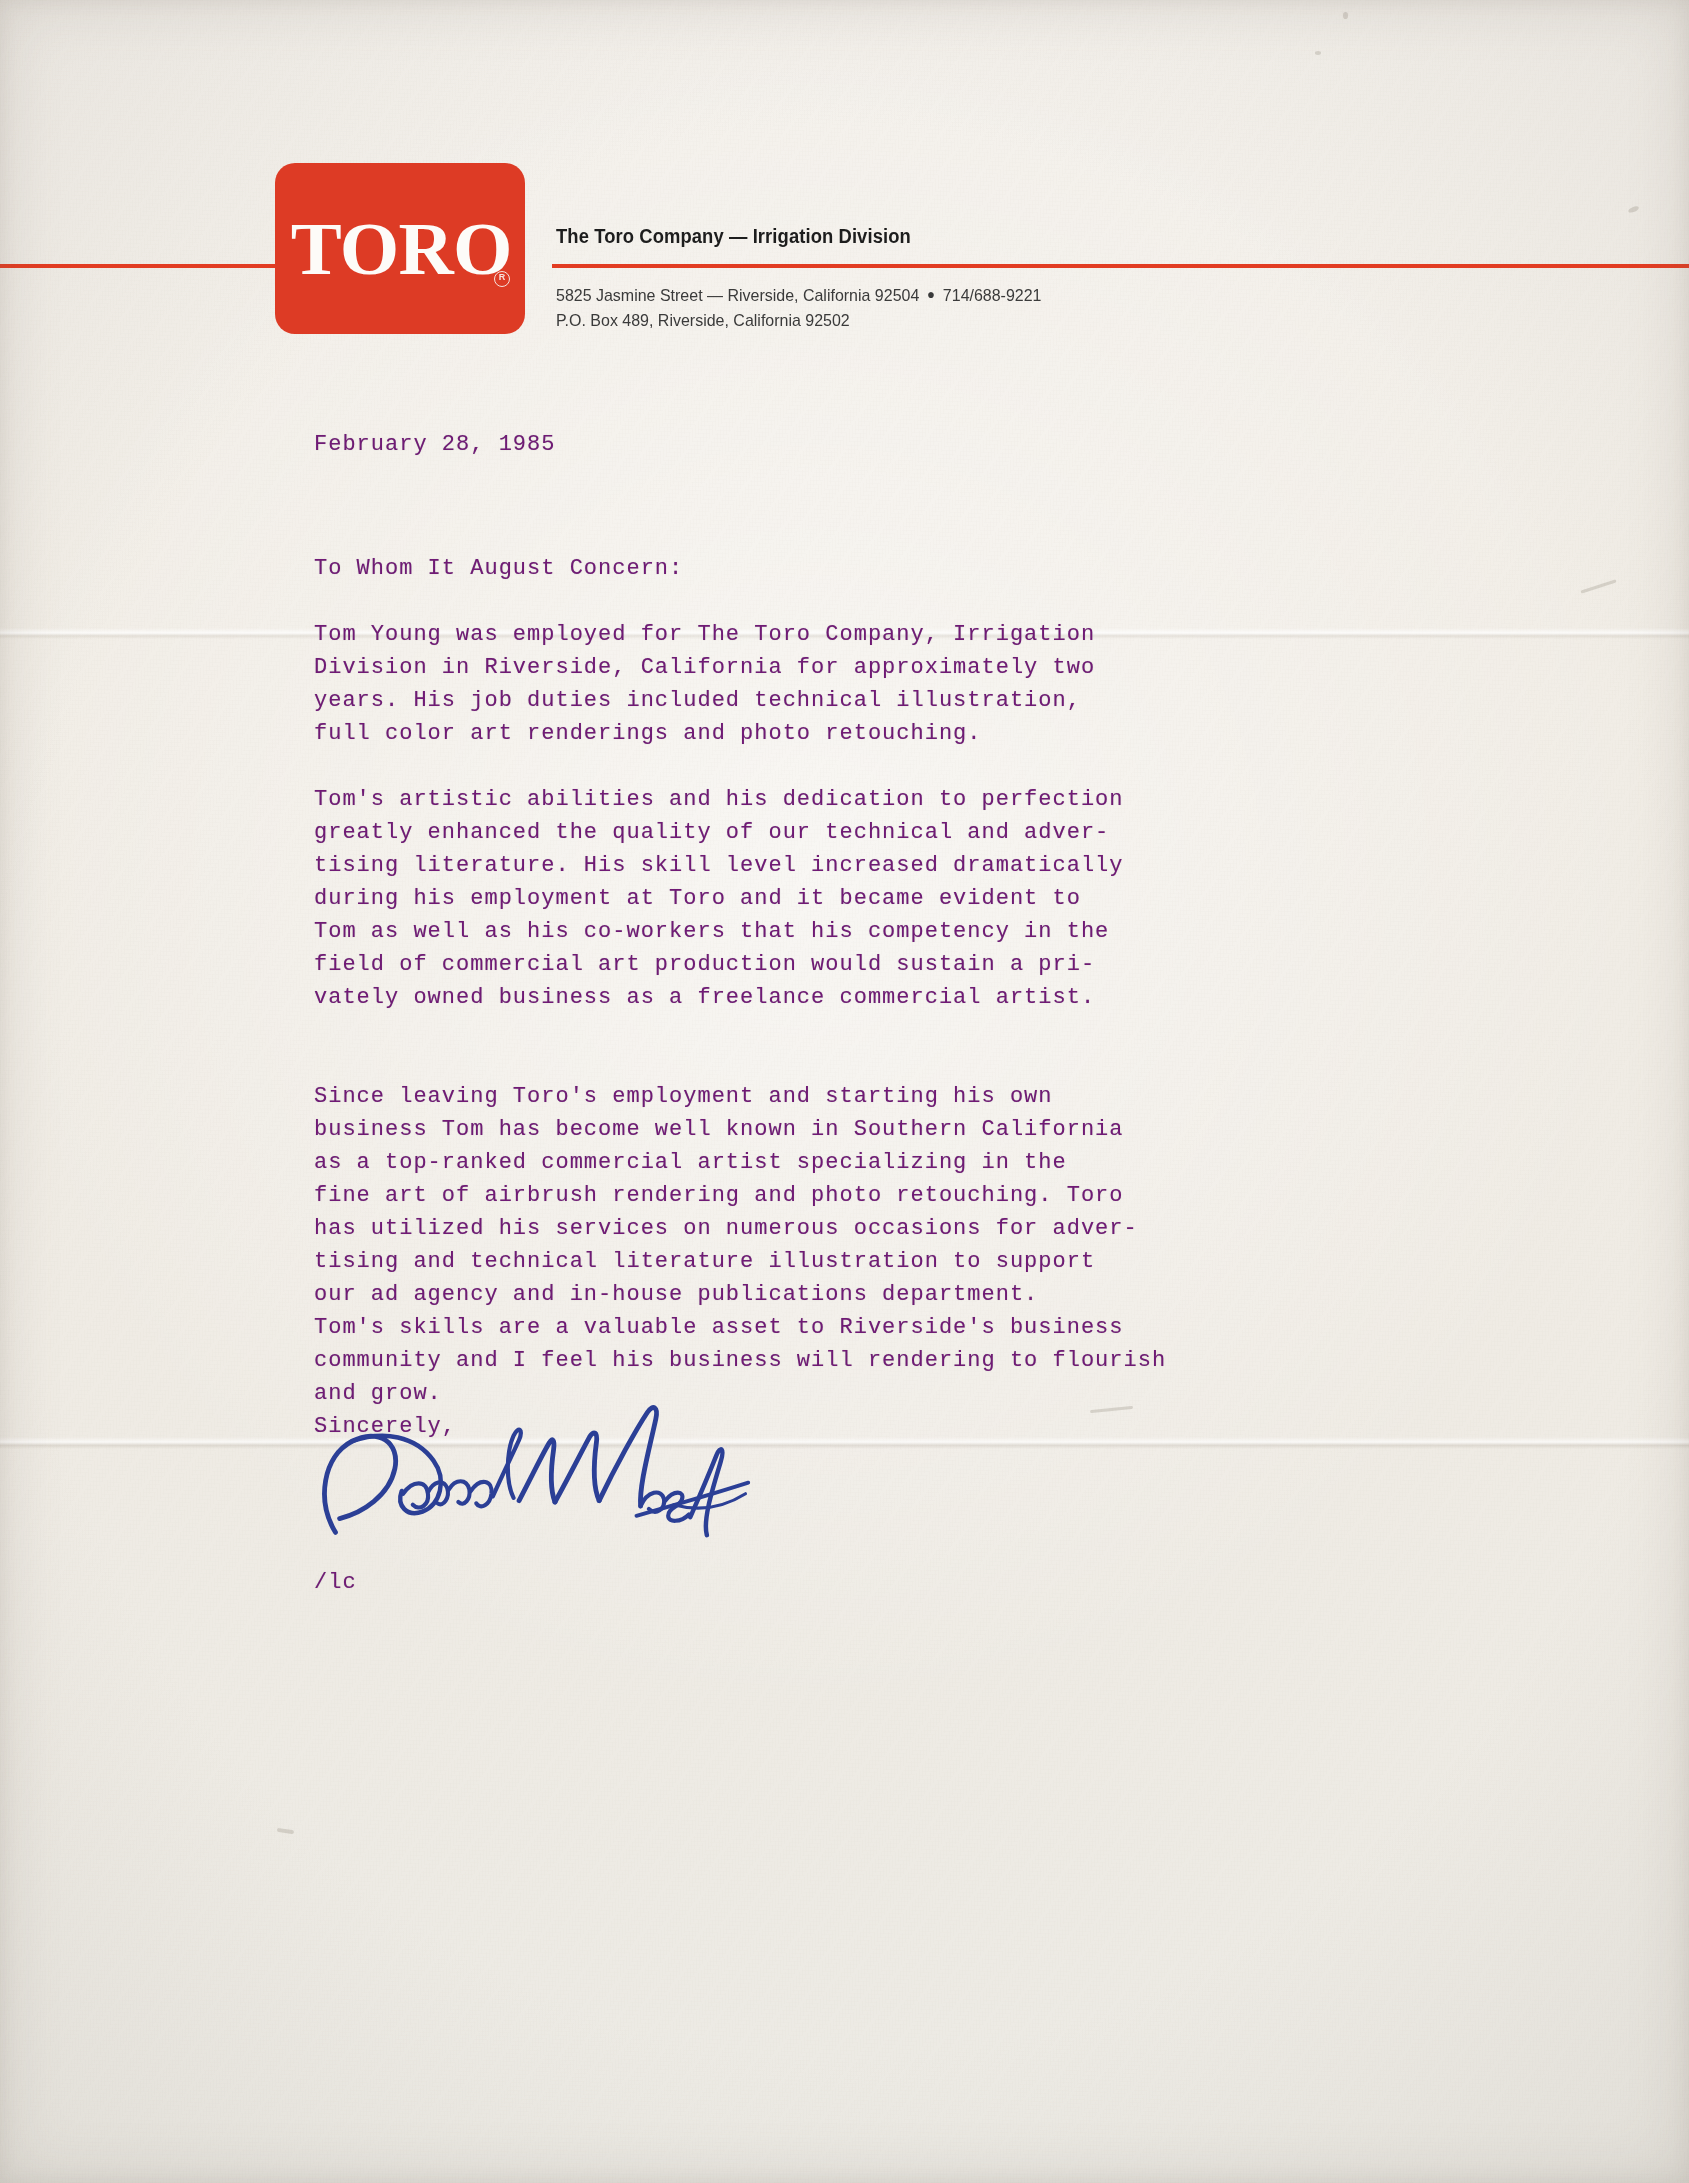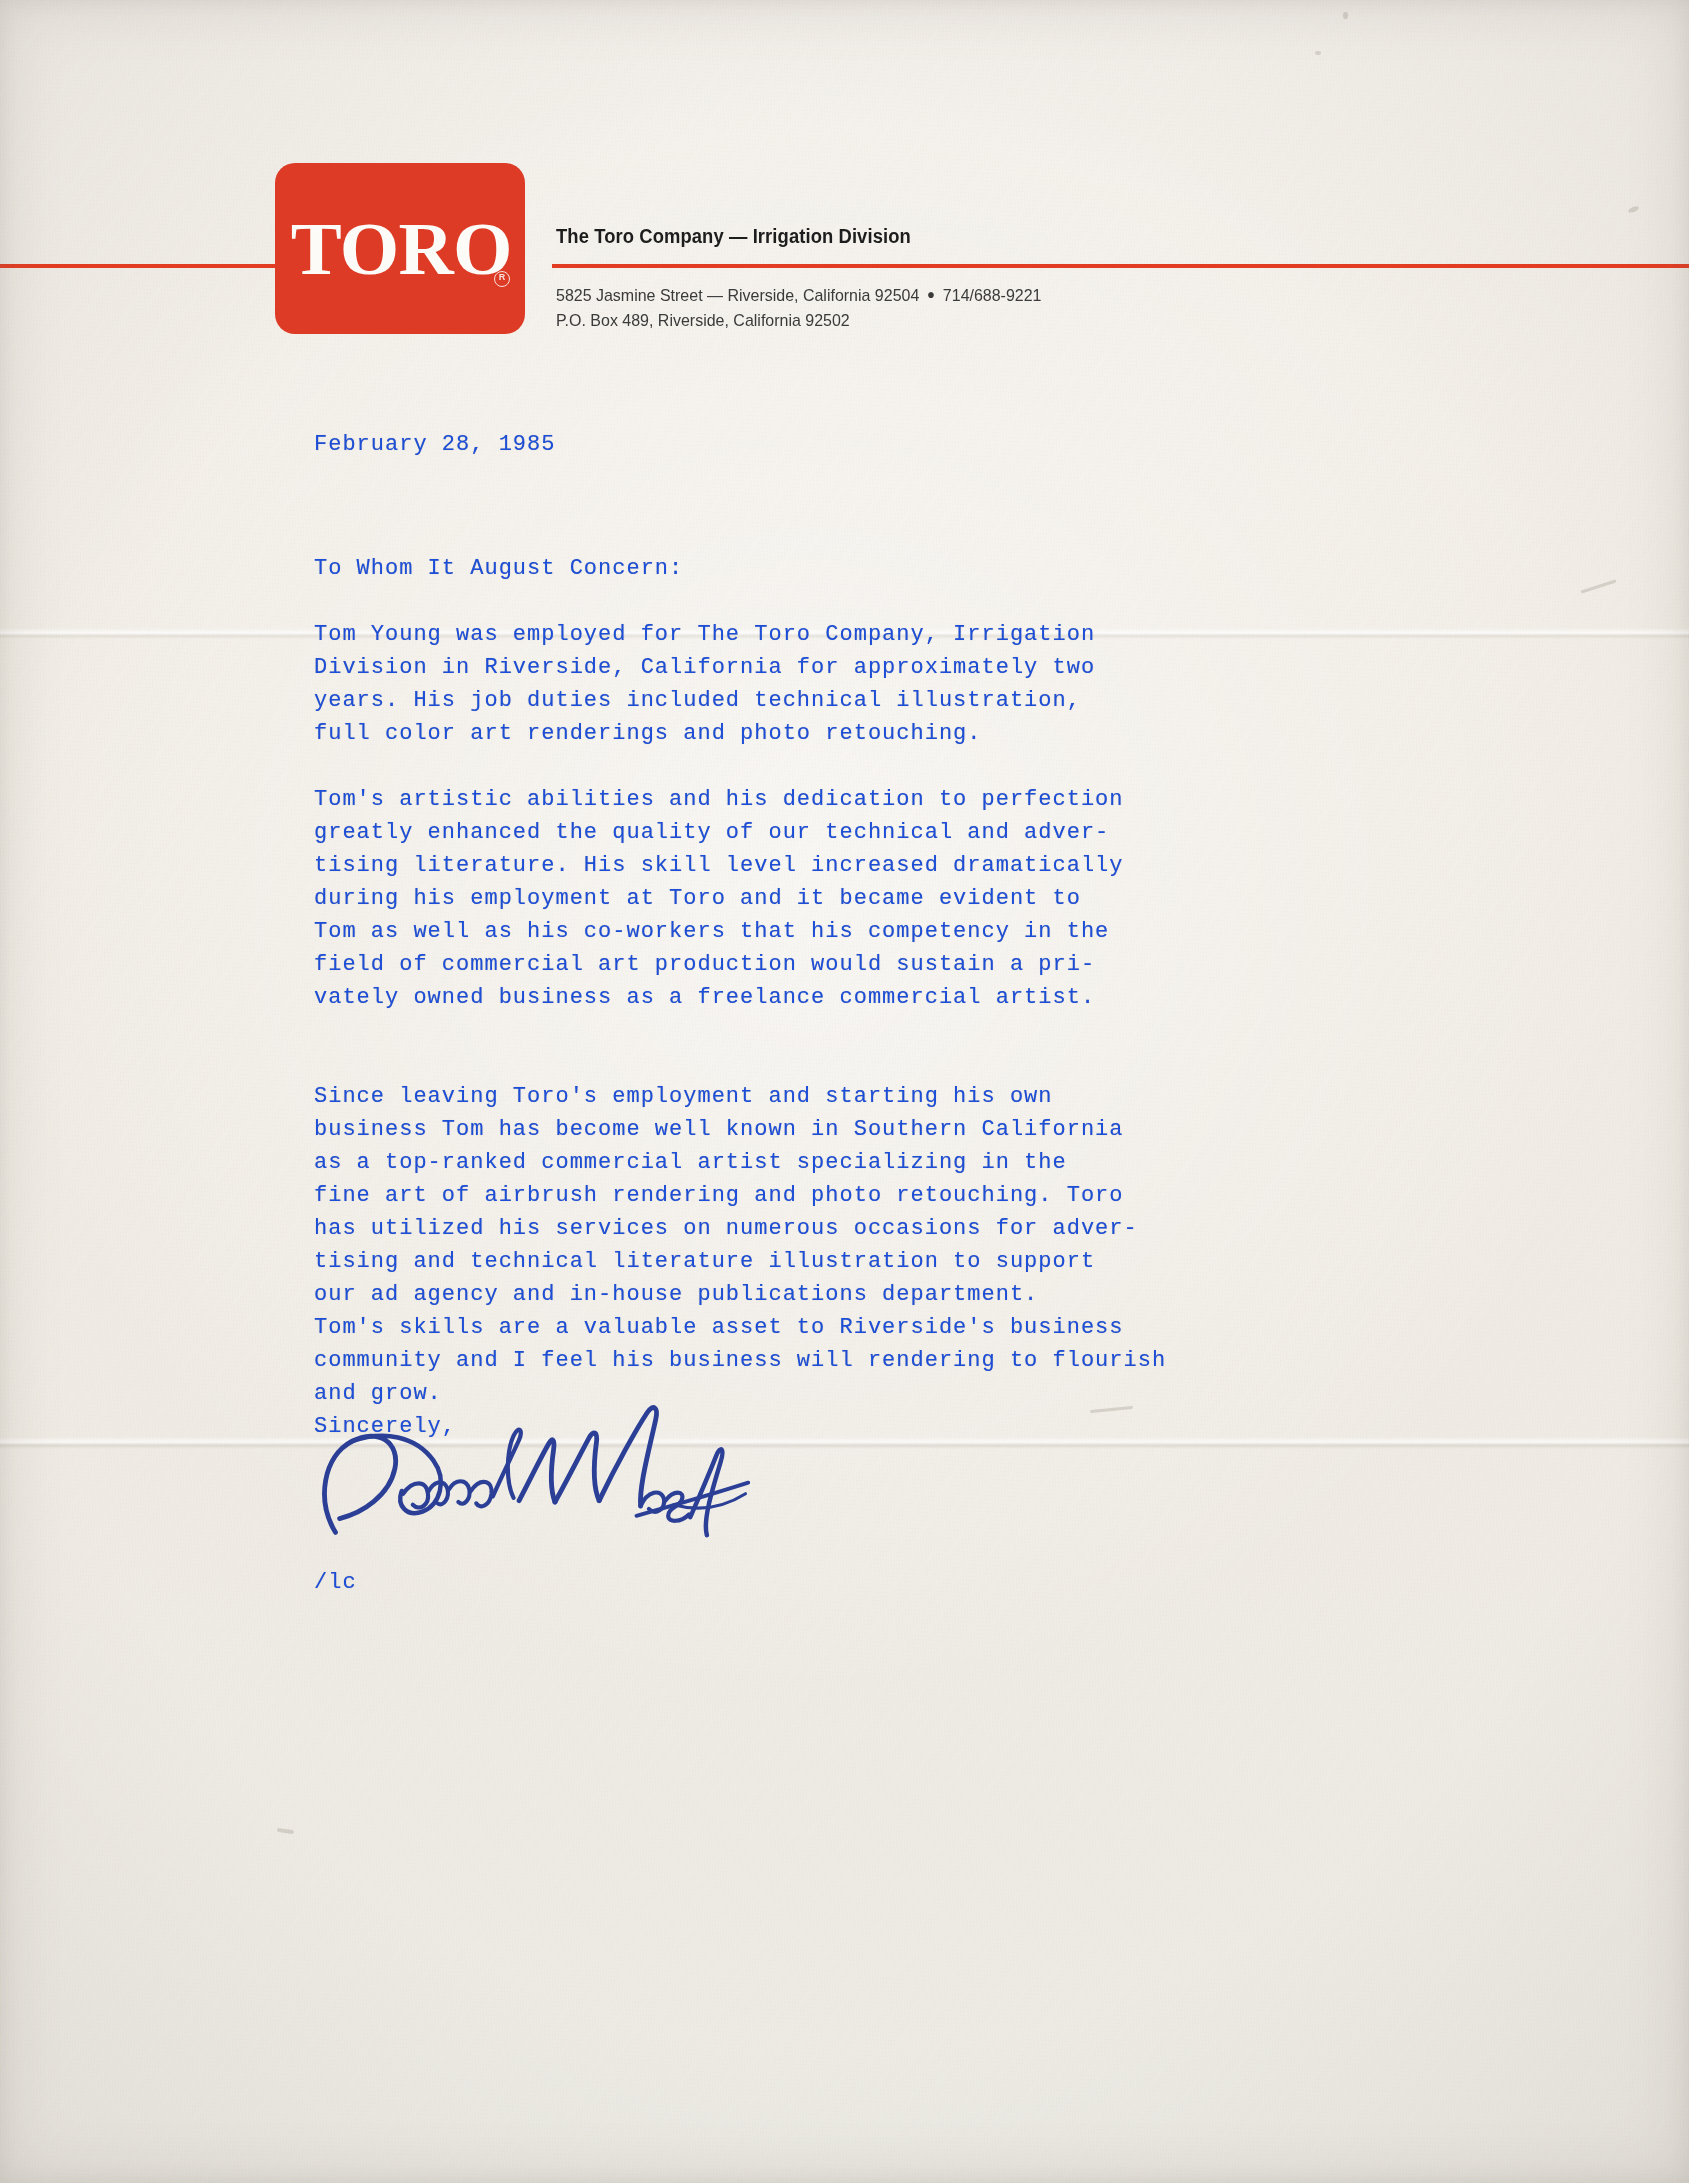--- a/index.html
+++ b/index.html
@@ -140,21 +140,21 @@
     vertical-align: 2.1px;
   }
 
   
   .typed {
     position: absolute;
     left: 314px;
     font-family: "Liberation Mono", "DejaVu Sans Mono", monospace;
     font-size: 22px;
     line-height: 33px;
-    color: #1d4ed8;
+    color: #701a75;
     white-space: pre;
     letter-spacing: 1px;
     text-shadow: 0 0 0.8px rgba(45,54,66,0.35);
   }
 
   .t-date      { top: 428px; }
   .t-salute    { top: 552px; }
   .t-para1     { top: 618px; }
   .t-para2     { top: 783px; }
   .t-para3     { top: 1047px; margin-top: 33px; }

